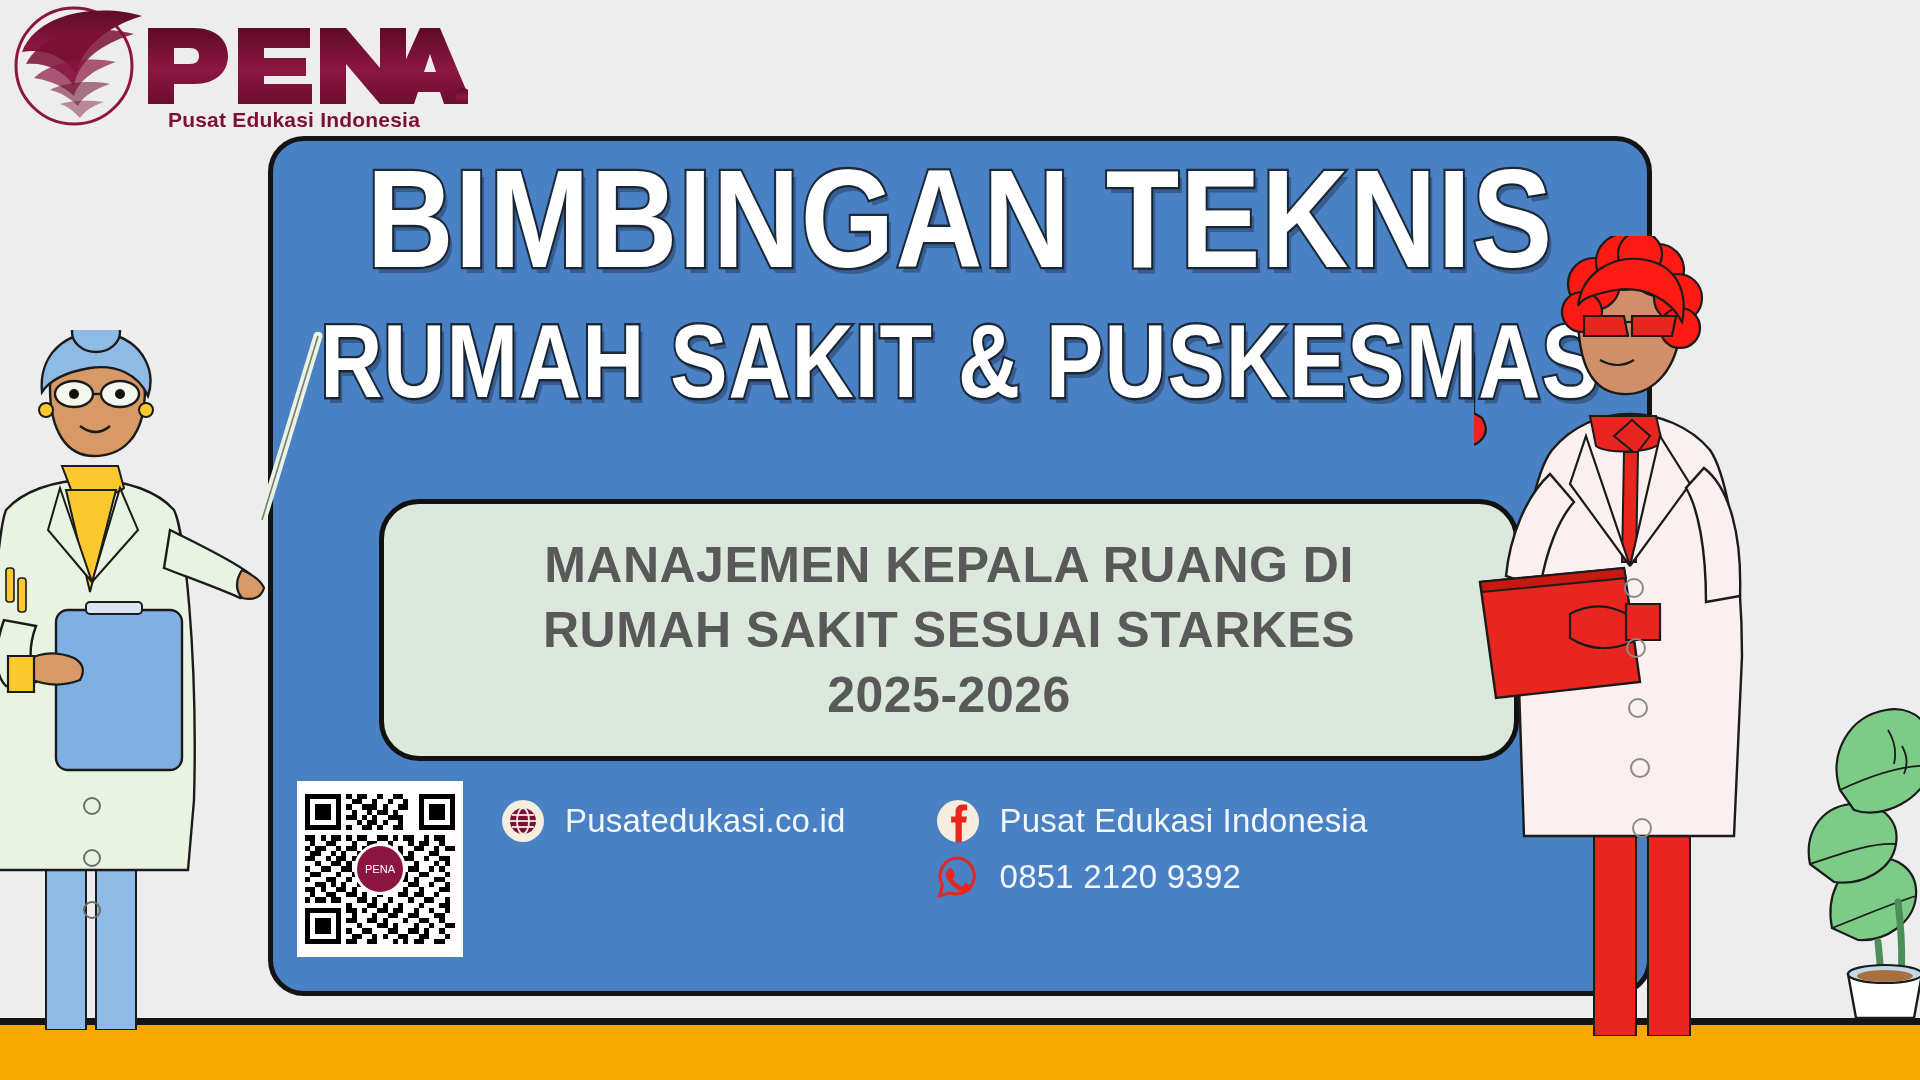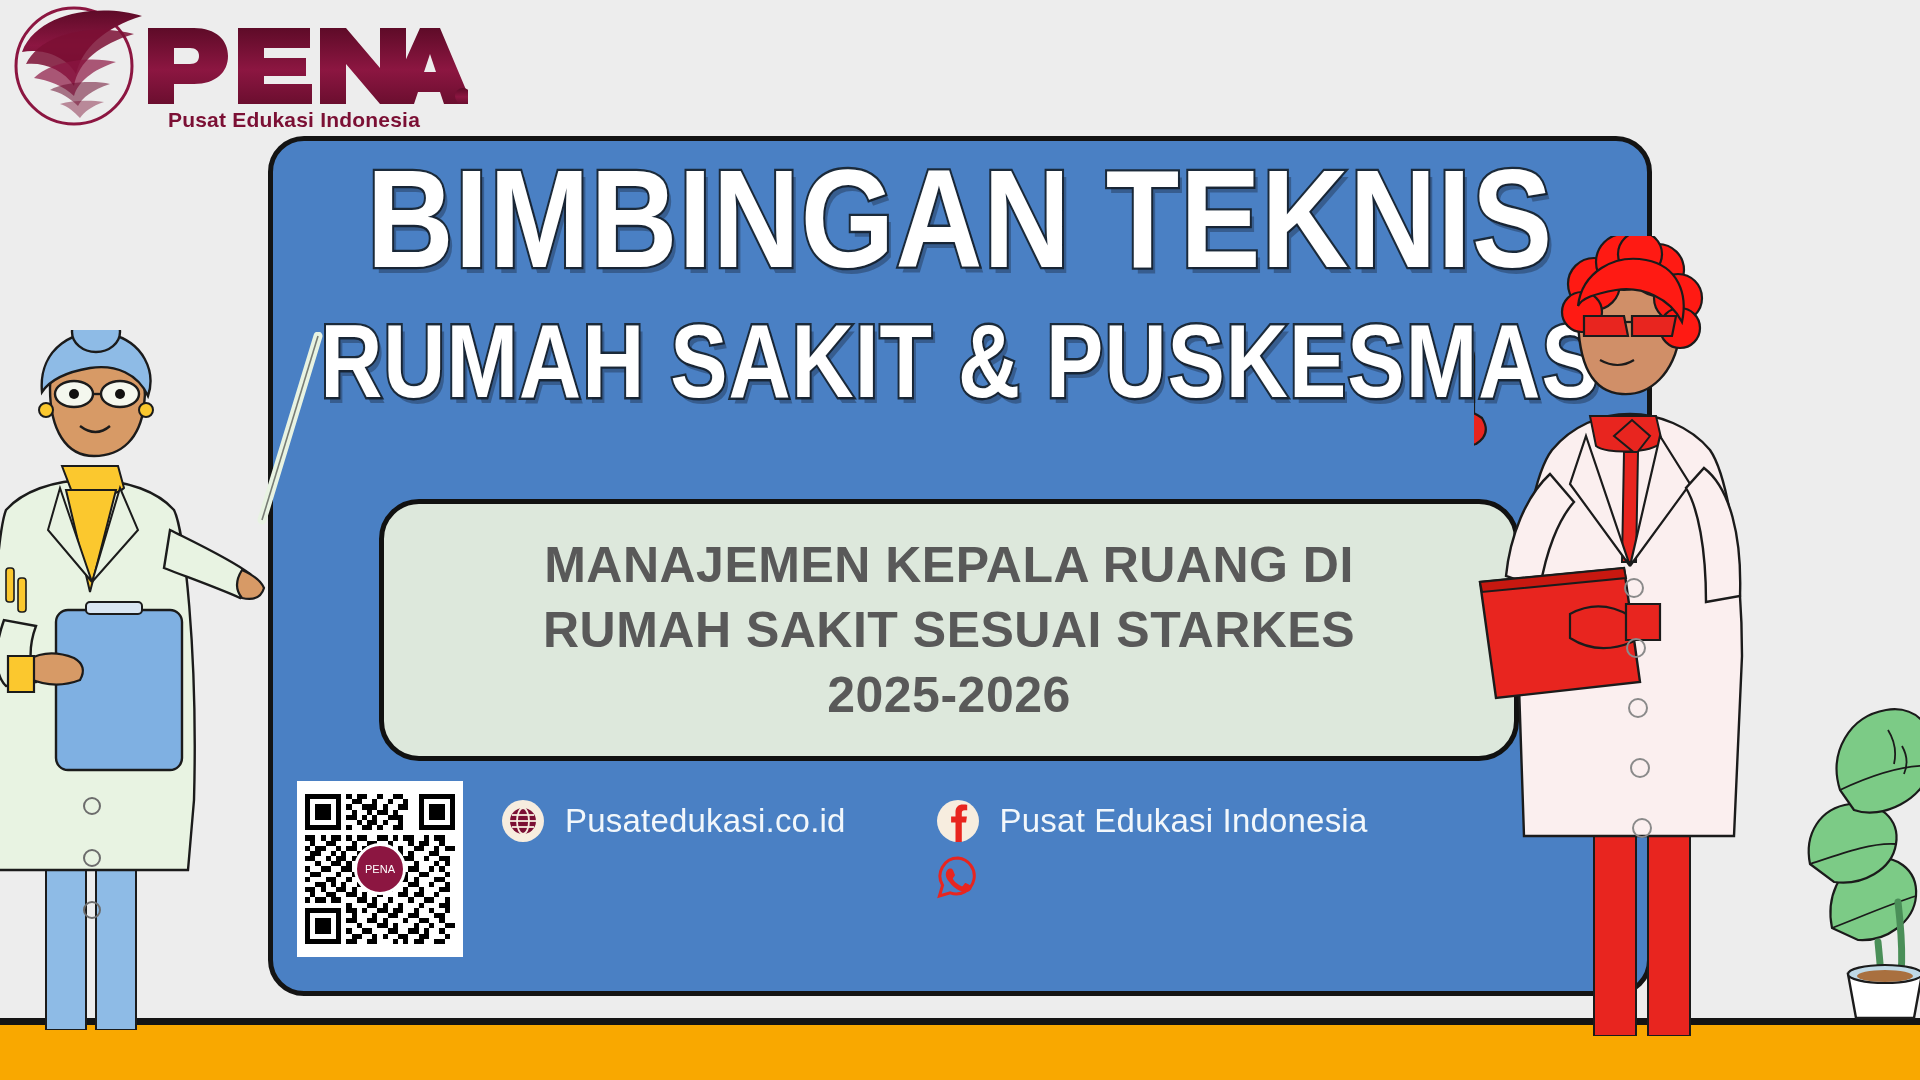--- a/index.html
+++ b/index.html
@@ -450,20 +450,21 @@
               <circle cx="22" cy="22" r="21" fill="#F7EDDF"></circle>
               <path d="M25.8 23.6h4.3l.8-6.2h-5.1v-3.1c0-1.8.5-3 3-3h2.4V5.7c-.5-.1-2.3-.3-4.4-.3-4.4 0-7.3 2.6-7.3 7.5v4.5h-4.4v6.2h4.4V43h6.3Z" fill="#E8251F"></path>
             </svg>
             <div class="contact-label">Pusat Edukasi Indonesia</div>
           </div>
           <div class="contact-row">
             <svg class="cicon" viewBox="0 0 44 44">
               <path d="M22 3a18 18 0 0 0-15.4 27.3L3.4 41l10.9-3.1A18 18 0 1 0 22 3Z" fill="none" stroke="#E8251F" stroke-width="3"></path>
               <path d="M16.4 14.6c-.5-1.1-1-1.1-1.5-1.2h-1.2c-.4 0-1.1.2-1.7.8-.6.6-2.2 2.1-2.2 5.2s2.3 6 2.6 6.4c.3.4 4.4 7 10.9 9.6 5.4 2.1 6.5 1.7 7.7 1.6 1.2-.1 3.8-1.5 4.3-3s.5-2.8.4-3c-.2-.3-.6-.4-1.2-.7s-3.8-1.9-4.4-2.1c-.6-.2-1-.3-1.4.3-.4.6-1.6 2.1-2 2.5-.4.4-.7.5-1.3.2-.6-.3-2.6-1-5-3.1-1.8-1.6-3.1-3.6-3.4-4.2-.3-.6 0-.9.3-1.2.3-.3.6-.7.9-1.1.3-.4.4-.6.6-1.1.2-.4.1-.8 0-1.1-.2-.3-1.4-3.4-1.9-4.6Z" fill="#E8251F"></path>
             </svg>
+            <div class="contact-label">0851 2120 9392</div>
           </div>
         </div>
 
       </div>
     </div>
   </div>
 
   <svg class="person right-person" viewBox="0 0 360 800">
 
     <path d="M120 580 h42 v220 h-42 Z" fill="#E8251F" stroke="#1b1b1b" stroke-width="2"></path>

